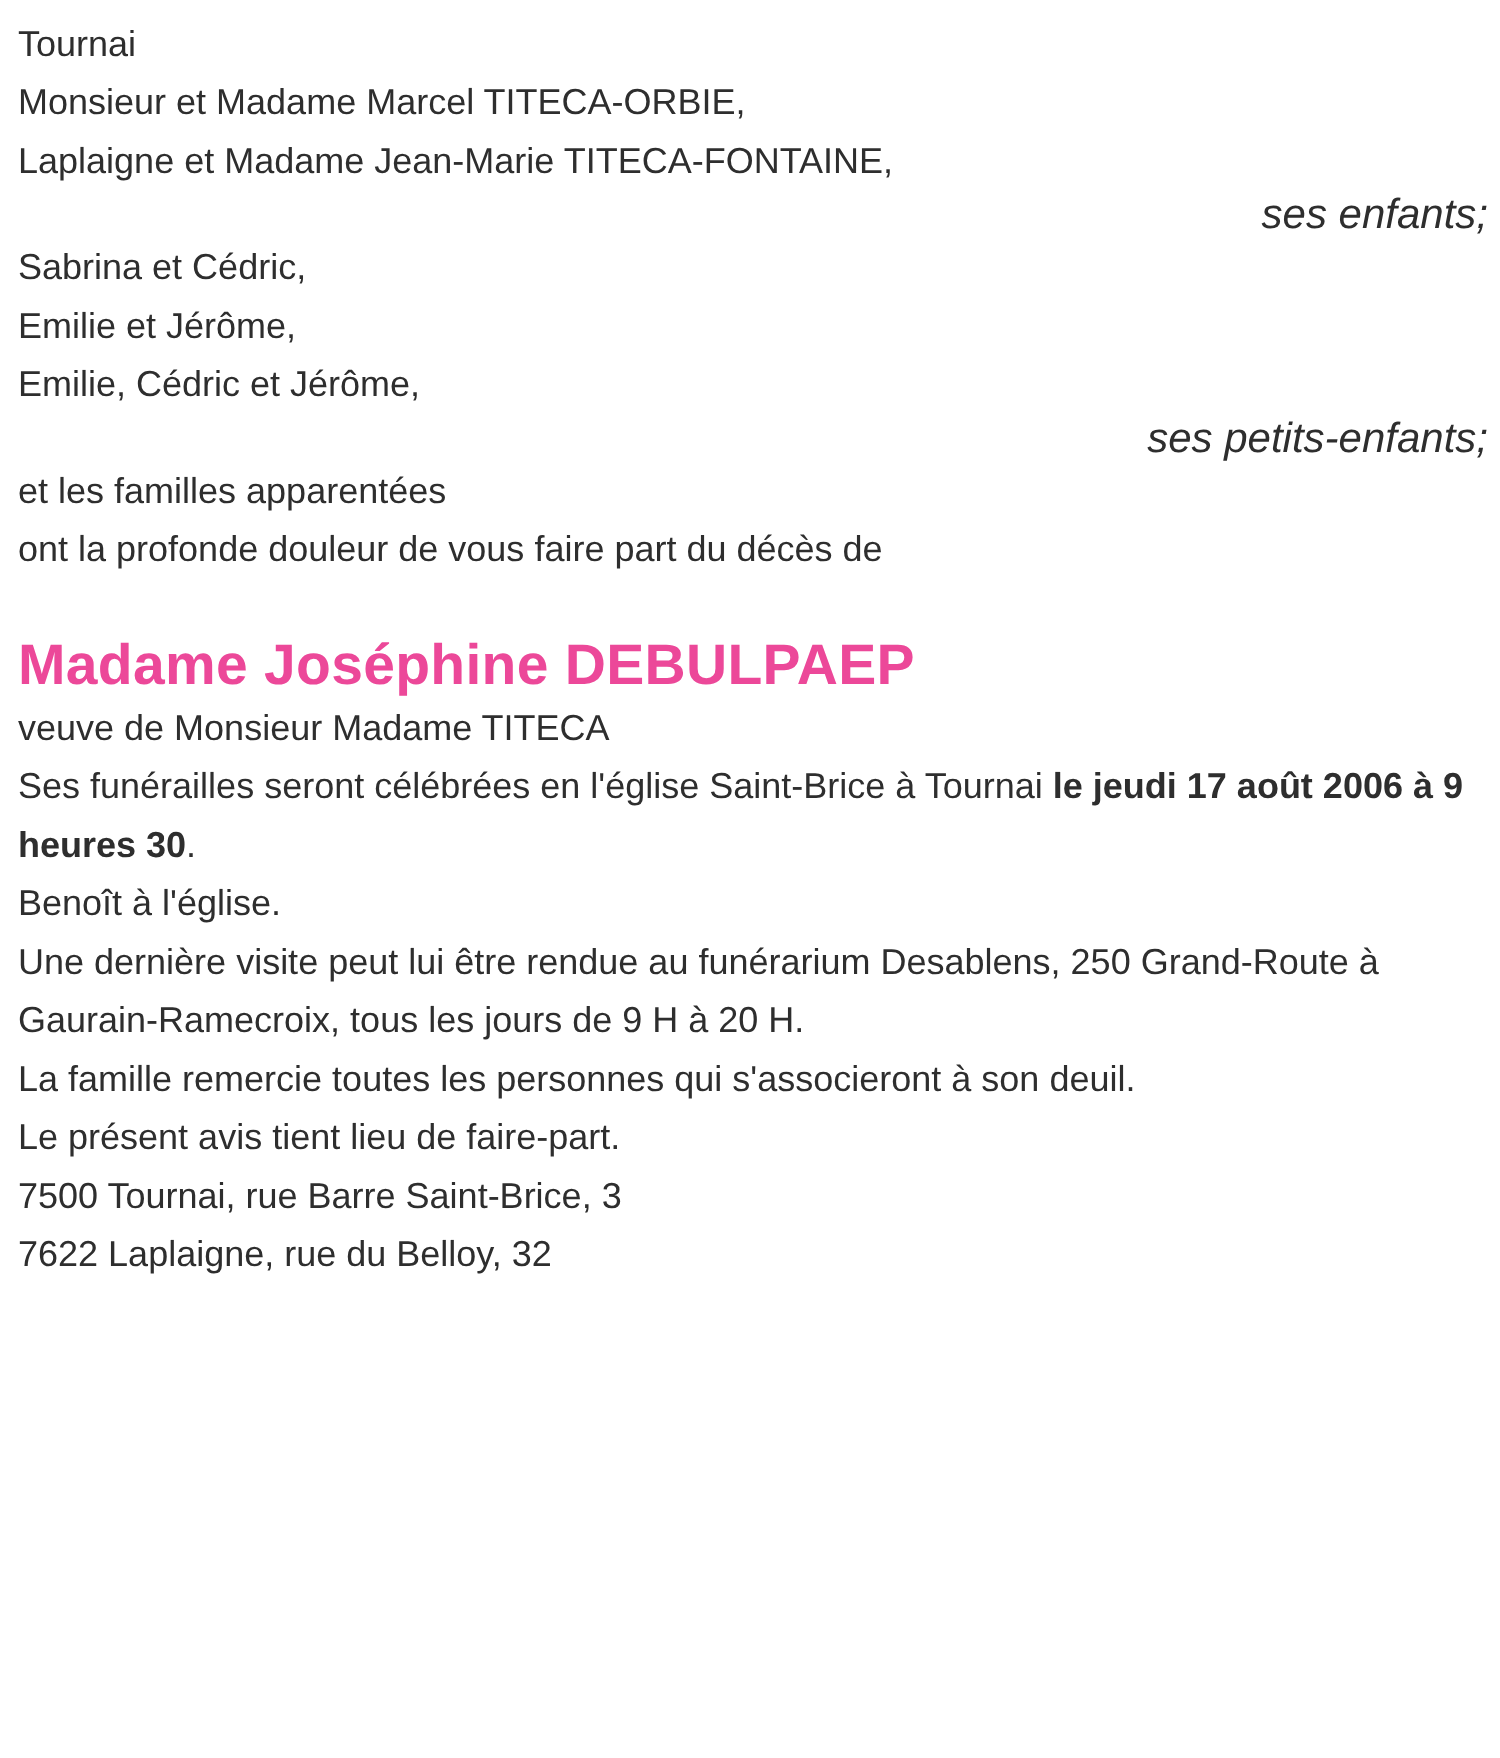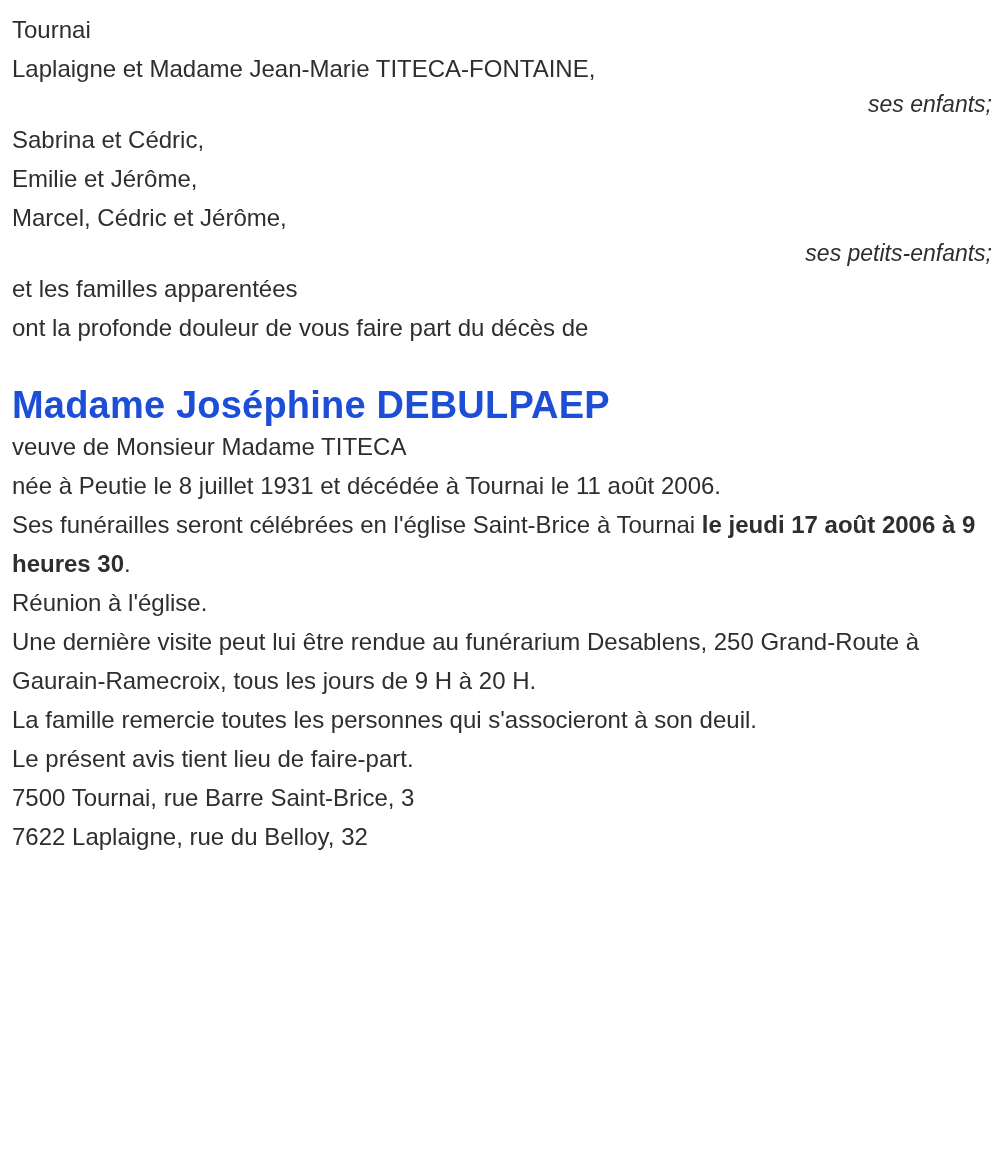--- a/index.html
+++ b/index.html
@@ -17,33 +17,33 @@
     font-family: "Liberation Sans", "DejaVu Sans", sans-serif;
     font-size: 24px;
     line-height: 39px;
   }
   .page p {
     margin: 0;
   }
   .right-label {
     text-align: right;
     font-style: italic;
-    font-size: 23px;
+    font-size: 28px;
     line-height: 32px;
     padding-right: 2px;
   }
   .spacer-para {
     margin-top: 40px;
   }
   .deceased-name {
     font-size: 38px;
     font-weight: 700;
     line-height: 44px;
     margin: 36px 0 0 0;
-    color: #1d4ed8;
+    color: #ec4899;
     letter-spacing: 0.2px;
   }
   .widow-line {
     margin-top: 50px;
   }
   .details-start {
     margin-top: 36px;
   }
   .detail-para {
     margin-top: 11px;
@@ -55,45 +55,45 @@
     font-weight: 700;
   }
 </style>
 </head>
 <body>
 
 <div class="page">
 
   <p>Tournai</p>
 
+  <p>Monsieur et Madame Marcel TITECA-ORBIE,</p>
   <p>Laplaigne et Madame Jean-Marie TITECA-FONTAINE,</p>
 
   <p class="right-label">ses enfants;</p>
 
   <p>Sabrina et Cédric,</p>
   <p>Emilie et Jérôme,</p>
-  <p>Marcel, Cédric et Jérôme,</p>
+  <p>Emilie, Cédric et Jérôme,</p>
 
   <p class="right-label">ses petits-enfants;</p>
 
   <p>et les familles apparentées</p>
 
   <p class="spacer-para">ont la profonde douleur de vous faire part du décès de</p>
 
   <h1 class="deceased-name">Madame Joséphine DEBULPAEP</h1>
 
   <p class="widow-line">veuve de Monsieur Madame TITECA</p>
 
-  <p class="details-start">née à Peutie le 8 juillet 1931 et décédée à Tournai le 11 août 2006.</p>
 
   <p class="detail-para">
     <span>Ses funérailles seront célébrées en l'église Saint-Brice à Tournai </span><span class="bold-inline">le jeudi 17 août 2006 à 9 heures 30</span><span>.</span>
   </p>
 
-  <p class="detail-para">Réunion à l'église.</p>
+  <p class="detail-para">Benoît à l'église.</p>
 
 
   <p class="detail-para">Une dernière visite peut lui être rendue au funérarium Desablens, 250 Grand-Route à Gaurain-Ramecroix, tous les jours de 9 H à 20 H.</p>
 
   <p class="detail-para">La famille remercie toutes les personnes qui s'associeront à son deuil.</p>
 
   <p class="detail-para">Le présent avis tient lieu de faire-part.</p>
 
   <p class="addresses">7500 Tournai, rue Barre Saint-Brice, 3</p>
   <p>7622 Laplaigne, rue du Belloy, 32</p>

